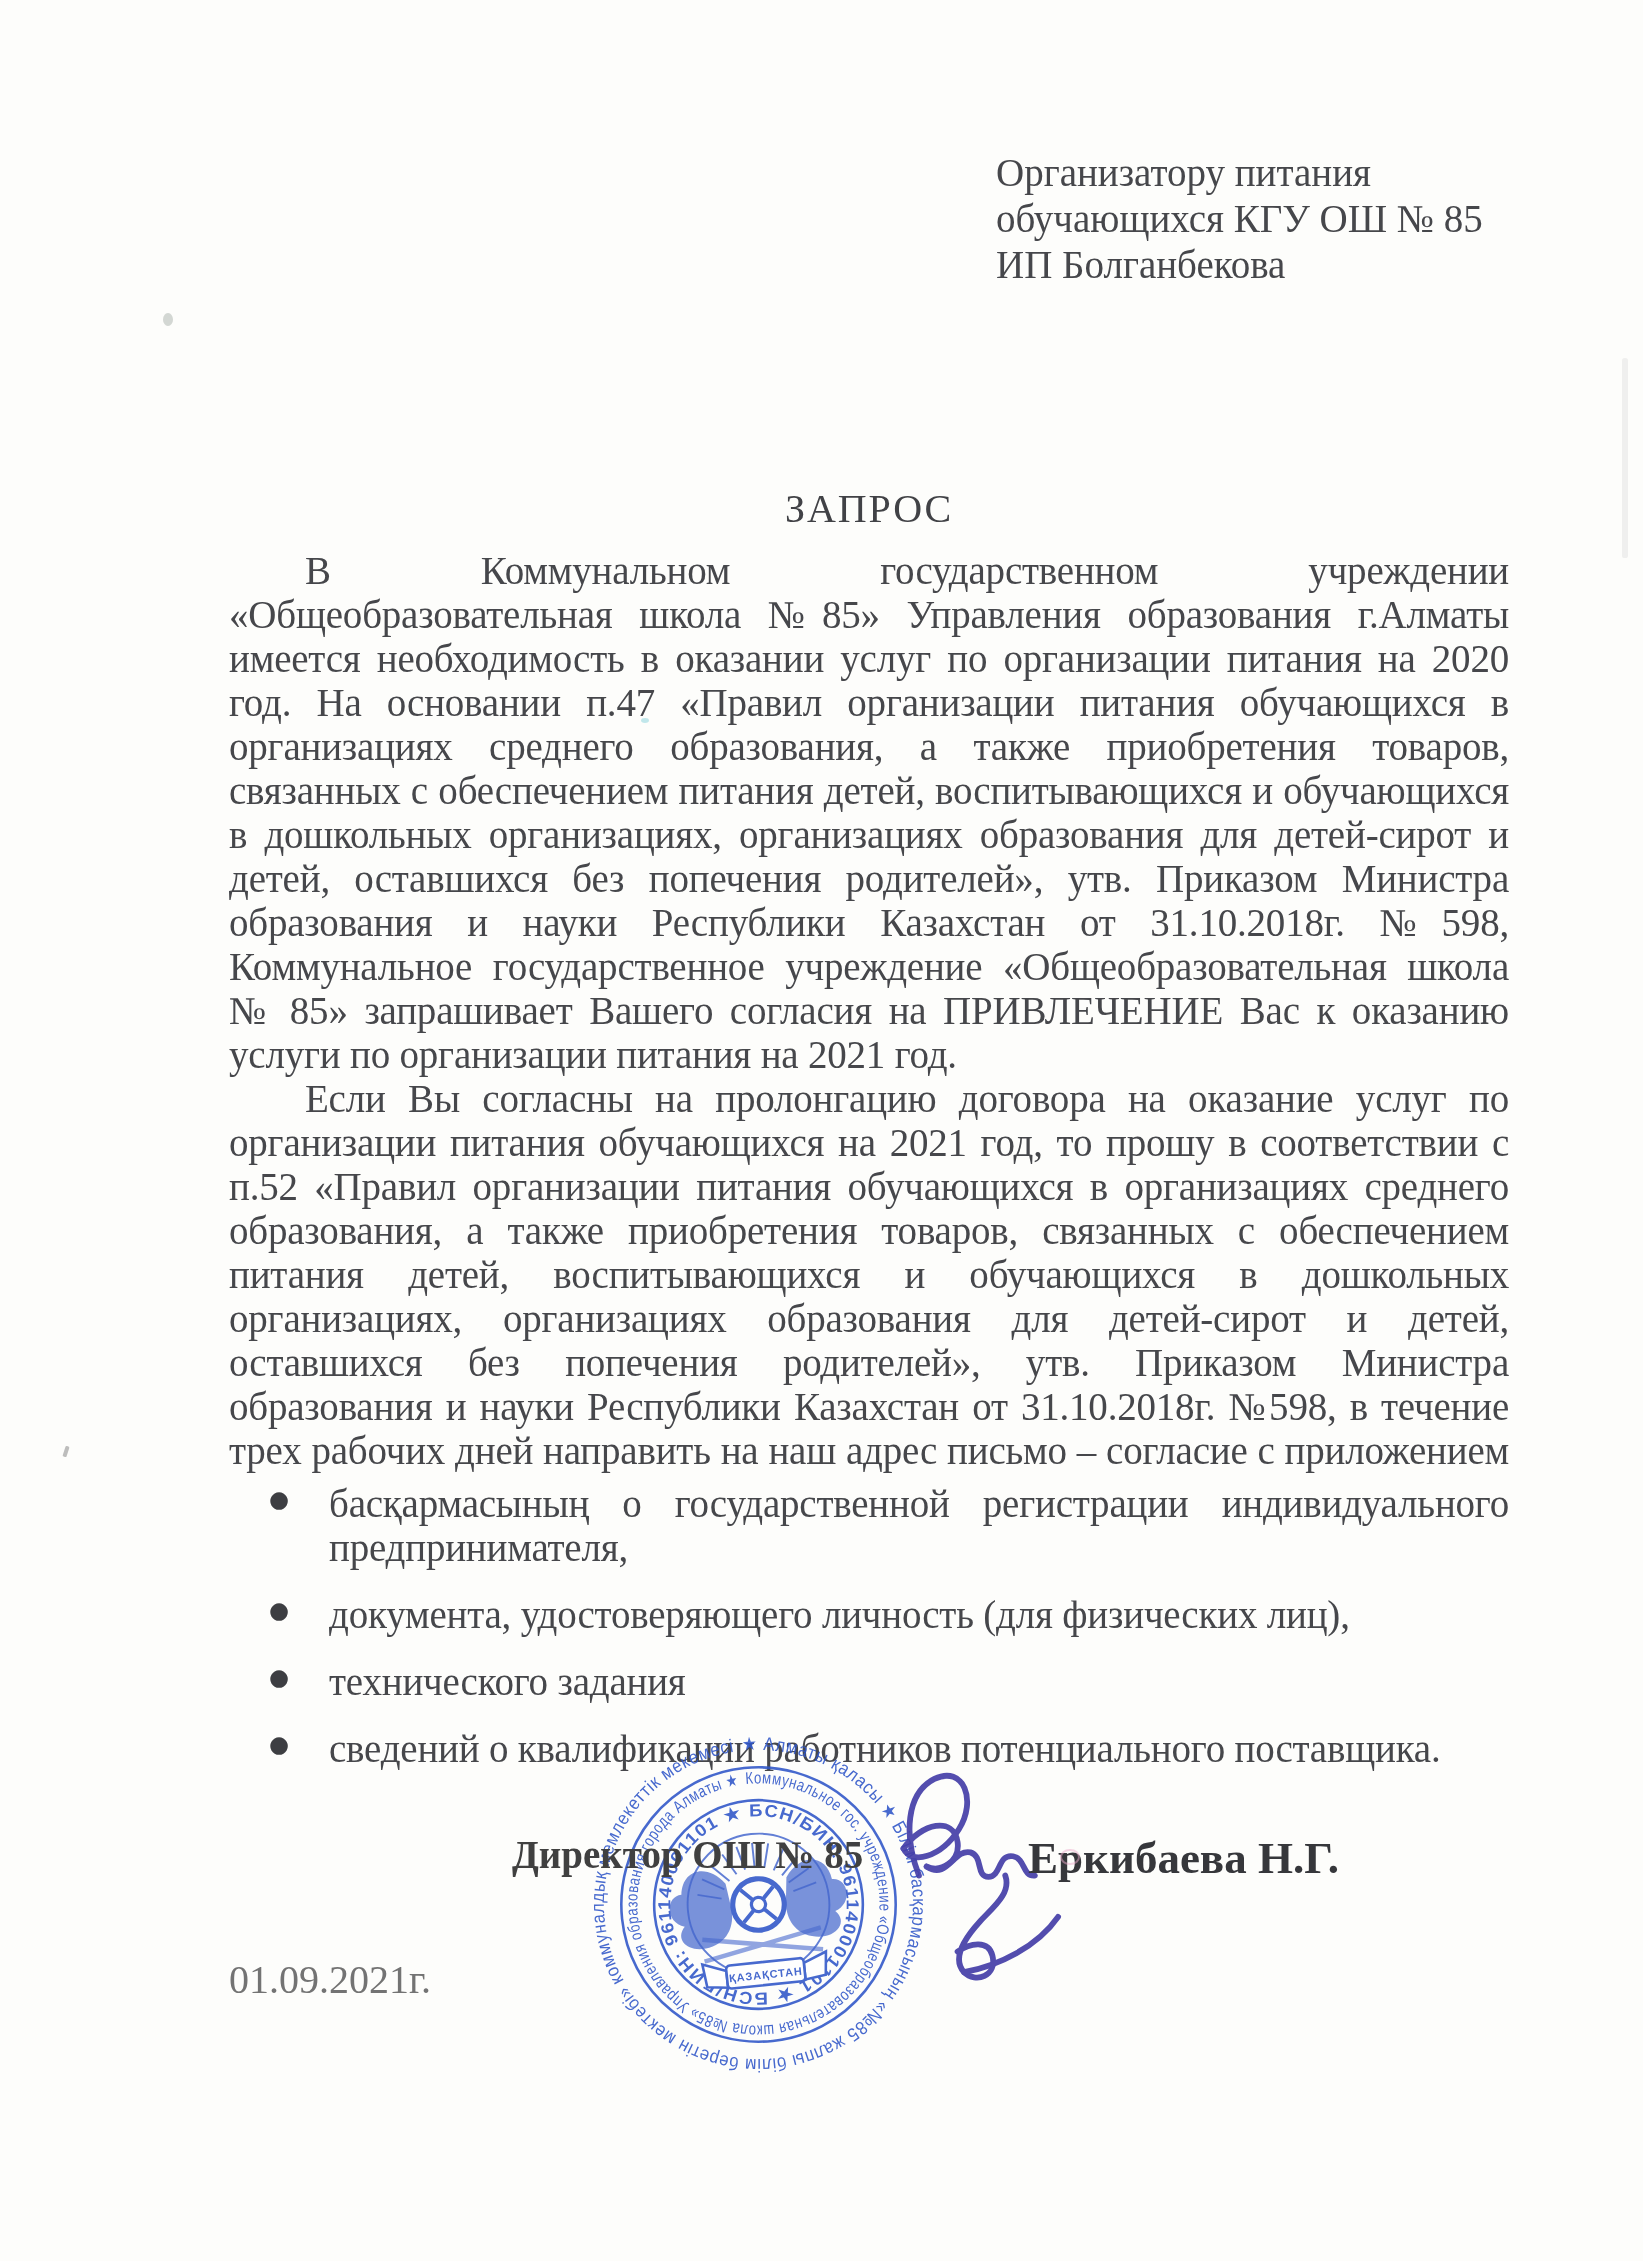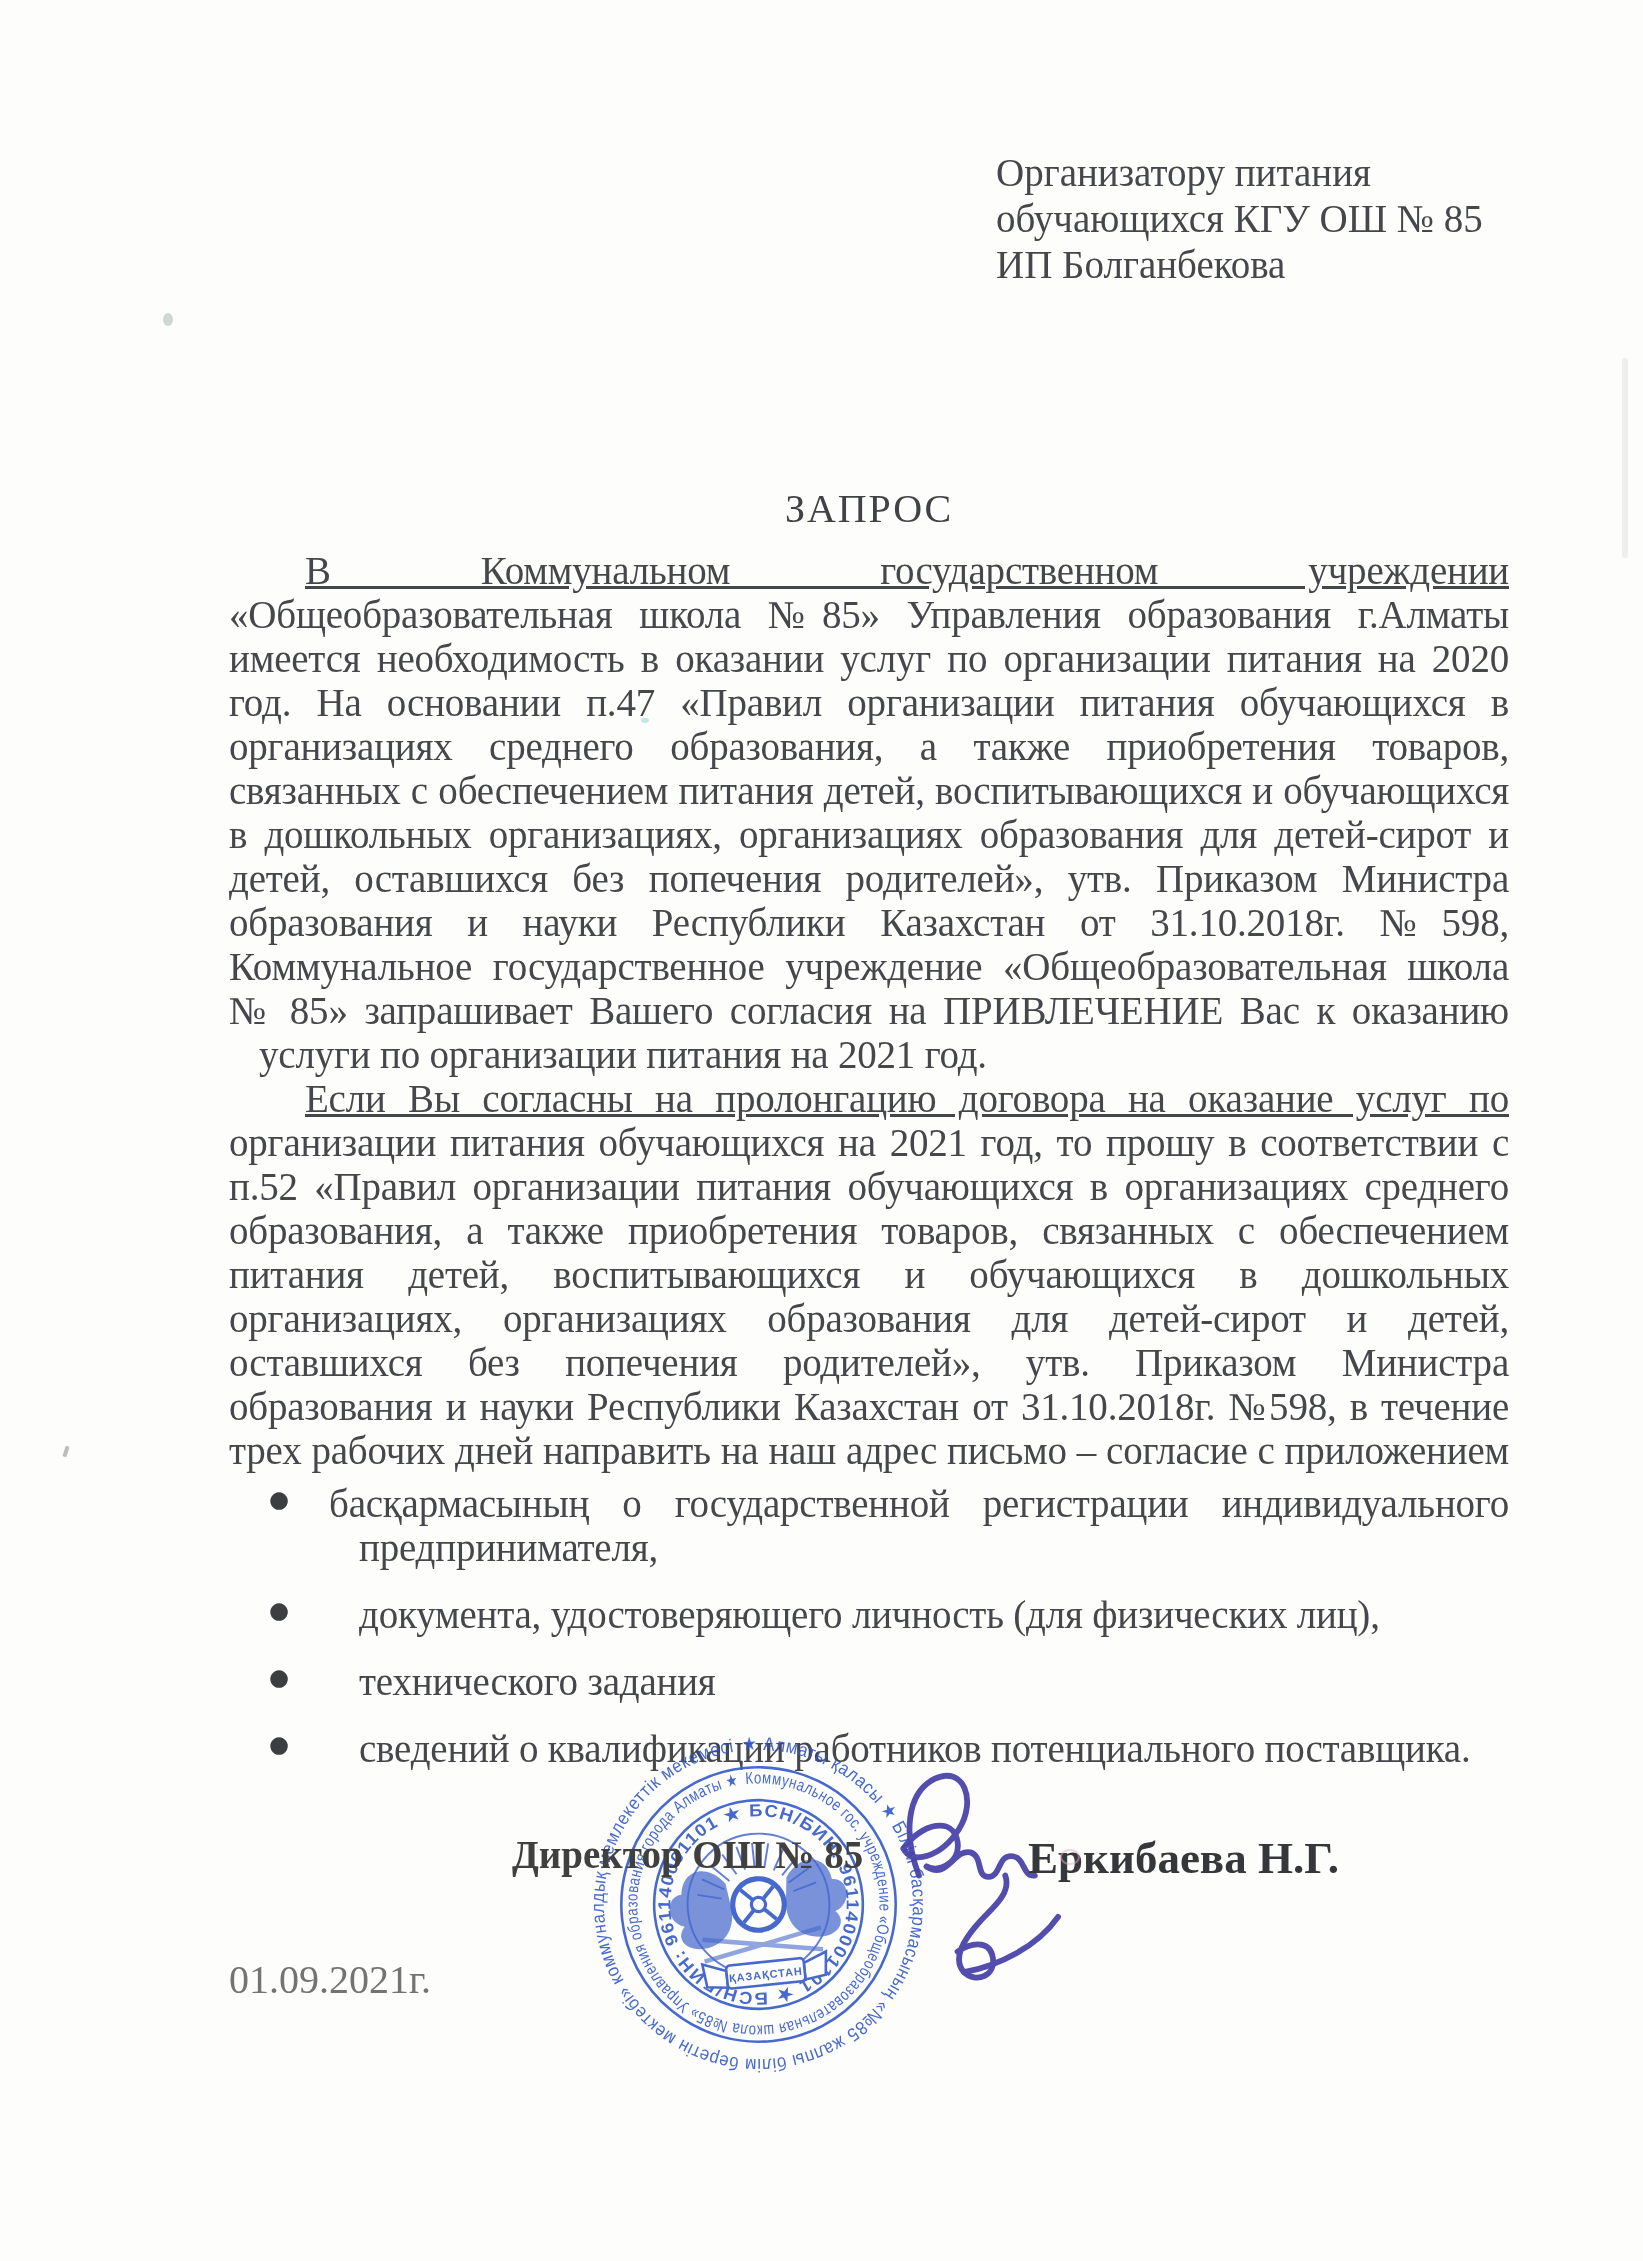--- a/index.html
+++ b/index.html
@@ -13,22 +13,22 @@
   .recipient{position:absolute; left:996px; top:150px; width:503px;}
   .recipient .rline{font-size:39px; line-height:46px; white-space:nowrap;}
   
   .title{
     position:absolute; left:229px; top:485px; width:1280px;
     text-align:center; font-size:40px; letter-spacing:1.9px; color:#414246;
   }
   
   .body{position:absolute; left:229px; top:549px; width:1280px;}
   .jl{font-size:39px; line-height:44px; text-align:justify; text-align-last:justify; letter-spacing:-0.2px;}
-  .jl.left{text-align-last:left;margin-left:30px;}
-  .jl.ind{text-indent:76px;text-decoration:underline;}
+  .jl.left{text-align-last:left;}
+  .jl.ind{text-indent:76px;}
   
   .bullets{margin-top:6.4px;}
   .item{position:relative; padding-left:100px; margin-top:23px;}
   .item:first-child{margin-top:9px;}
   .dot{
     position:absolute; left:40px; top:5.8px;
     font-size:23px; line-height:23px; color:#3d3e42;
     font-family:"DejaVu Sans", sans-serif;
   }
   

